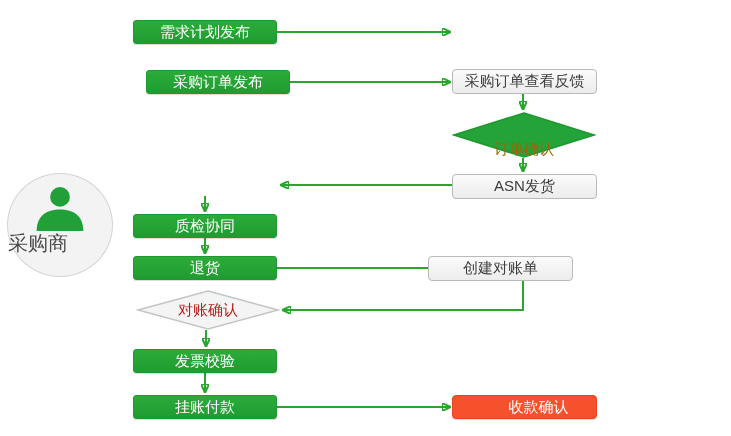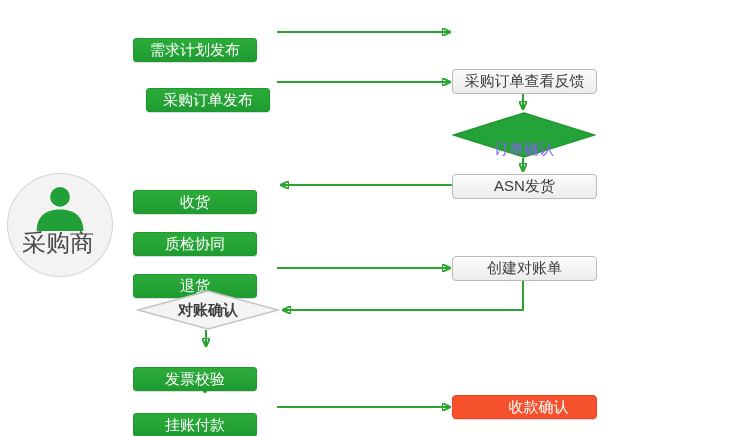--- a/index.html
+++ b/index.html
@@ -3,41 +3,41 @@
 <meta charset="utf-8">
 <style>
   html,body{margin:0;padding:0;background:#ffffff;}
   body{font-family:"Liberation Sans","DejaVu Sans",sans-serif;}
   .canvas{position:relative;width:731px;height:436px;background:#ffffff;overflow:hidden;}
   svg.connectors{position:absolute;left:0;top:0;width:731px;height:436px;}
   .connectors path{stroke:#2aa52e;stroke-width:2;fill:none;}
 
   .node{position:absolute;box-sizing:border-box;text-align:center;font-size:15px;
         white-space:nowrap;display:flex;align-items:center;justify-content:center;}
-  .green-node{width:124px;height:24px;color:#ffffff;border-radius:3px;
+  .green-node{width:144px;height:24px;color:#ffffff;border-radius:3px;
         background:linear-gradient(#2cab3a,#1f9c31);border:1px solid #1f9830;
-        box-shadow:0 1px 1px rgba(0,0,0,0.15);margin-top:18px;}
+        box-shadow:0 1px 1px rgba(0,0,0,0.15);}
   .gray-node{width:145px;height:25px;color:#3d3d3d;border-radius:4px;
         background:linear-gradient(#fbfbfb,#ececec);border:1px solid #b9b9b9;}
   .red-node{width:145px;height:24px;color:#ffffff;border-radius:4px;
         background:#f4512c;border:1px solid #e8431f;box-shadow:0 1px 1px rgba(0,0,0,0.15);padding-left:28px;}
 
   .diamond{position:absolute;display:flex;align-items:center;justify-content:center;}
   .diamond svg{position:absolute;left:0;top:0;width:100%;height:100%;}
   .diamond .dlabel{position:relative;font-size:15px;white-space:nowrap;}
   .diamond-green polygon{fill:#24a339;stroke:#1f9830;stroke-width:1.5;}
-  .diamond-green .dlabel{color:#8b5cf6;margin-top:28px;}
+  .diamond-green .dlabel{color:#a16207;margin-top:28px;}
   .diamond-gray polygon{fill:#f4f4f4;stroke:#c4c4c4;stroke-width:1.5;}
-  .diamond-gray .dlabel{color:#404040;font-weight:bold;}
+  .diamond-gray .dlabel{color:#b91c1c;}
 
   .actor{position:absolute;width:106px;height:104px;border-radius:50%;
          background:#f3f3f3;border:1px solid #d4d4d4;box-sizing:border-box;}
   .actor .aicon{position:absolute;left:50%;transform:translateX(-50%);top:13px;}
-  .actor .alabel{position:absolute;left:0;right:18px;top:58px;text-align:right;
-         font-size:24px;color:#4a4a4a;line-height:22px;}
+  .actor .alabel{position:absolute;left:0;right:18px;top:58px;text-align:left;
+         font-size:20px;color:#4a4a4a;line-height:22px;}
   .gicon{fill:#22a038;}
 </style>
 </head>
 <body>
 
 <div class="canvas">
 
   <svg class="connectors" viewBox="0 0 731 436">
     <defs>
       <marker id="ah" markerUnits="userSpaceOnUse" markerWidth="9" markerHeight="8" refX="8" refY="4" orient="auto">
@@ -53,29 +53,28 @@
     <path d="M205,238 V253" marker-end="url(#ah)"></path>
     <path d="M277,268 H450" marker-end="url(#ah)"></path>
     <path d="M523,281 V310 H283" marker-end="url(#ah)"></path>
     <path d="M206,330 V346" marker-end="url(#ah)"></path>
     <path d="M205,373 V392" marker-end="url(#ah)"></path>
     <path d="M277,407 H450" marker-end="url(#ah)"></path>
   </svg>
 
   <div class="node green-node" style="left:133px;top:20px;">需求计划发布</div>
   <div class="node green-node" style="left:146px;top:70px;">采购订单发布</div>
-  <div class="node green-node" style="left:133px;top:172px;">收货</div>
   <div class="node green-node" style="left:133px;top:256px;">退货</div>
   <div class="node green-node" style="left:133px;top:214px;">质检协同</div>
   <div class="node green-node" style="left:133px;top:349px;">发票校验</div>
   <div class="node green-node" style="left:133px;top:395px;font-family:Liberation Serif, serif;">挂账付款</div>
 
   <div class="node gray-node" style="left:452px;top:69px;">采购订单查看反馈</div>
   <div class="node gray-node" style="left:452px;top:174px;">ASN发货</div>
-  <div class="node gray-node" style="left:452px;top:256px;">创建对账单</div>
+  <div class="node gray-node" style="left:428px;top:256px;">创建对账单</div>
   <div class="node red-node" style="left:452px;top:395px;">收款确认</div>
 
   <div class="diamond diamond-green" style="left:452px;top:112px;width:144px;height:46px;">
     <svg viewBox="0 0 144 46" preserveAspectRatio="none">
       <polygon points="72,1 142,23 72,45 2,23"></polygon>
     </svg>
     <span class="dlabel">订单确认</span>
   </div>
 
   <div class="diamond diamond-gray" style="left:136px;top:290px;width:144px;height:40px;">

